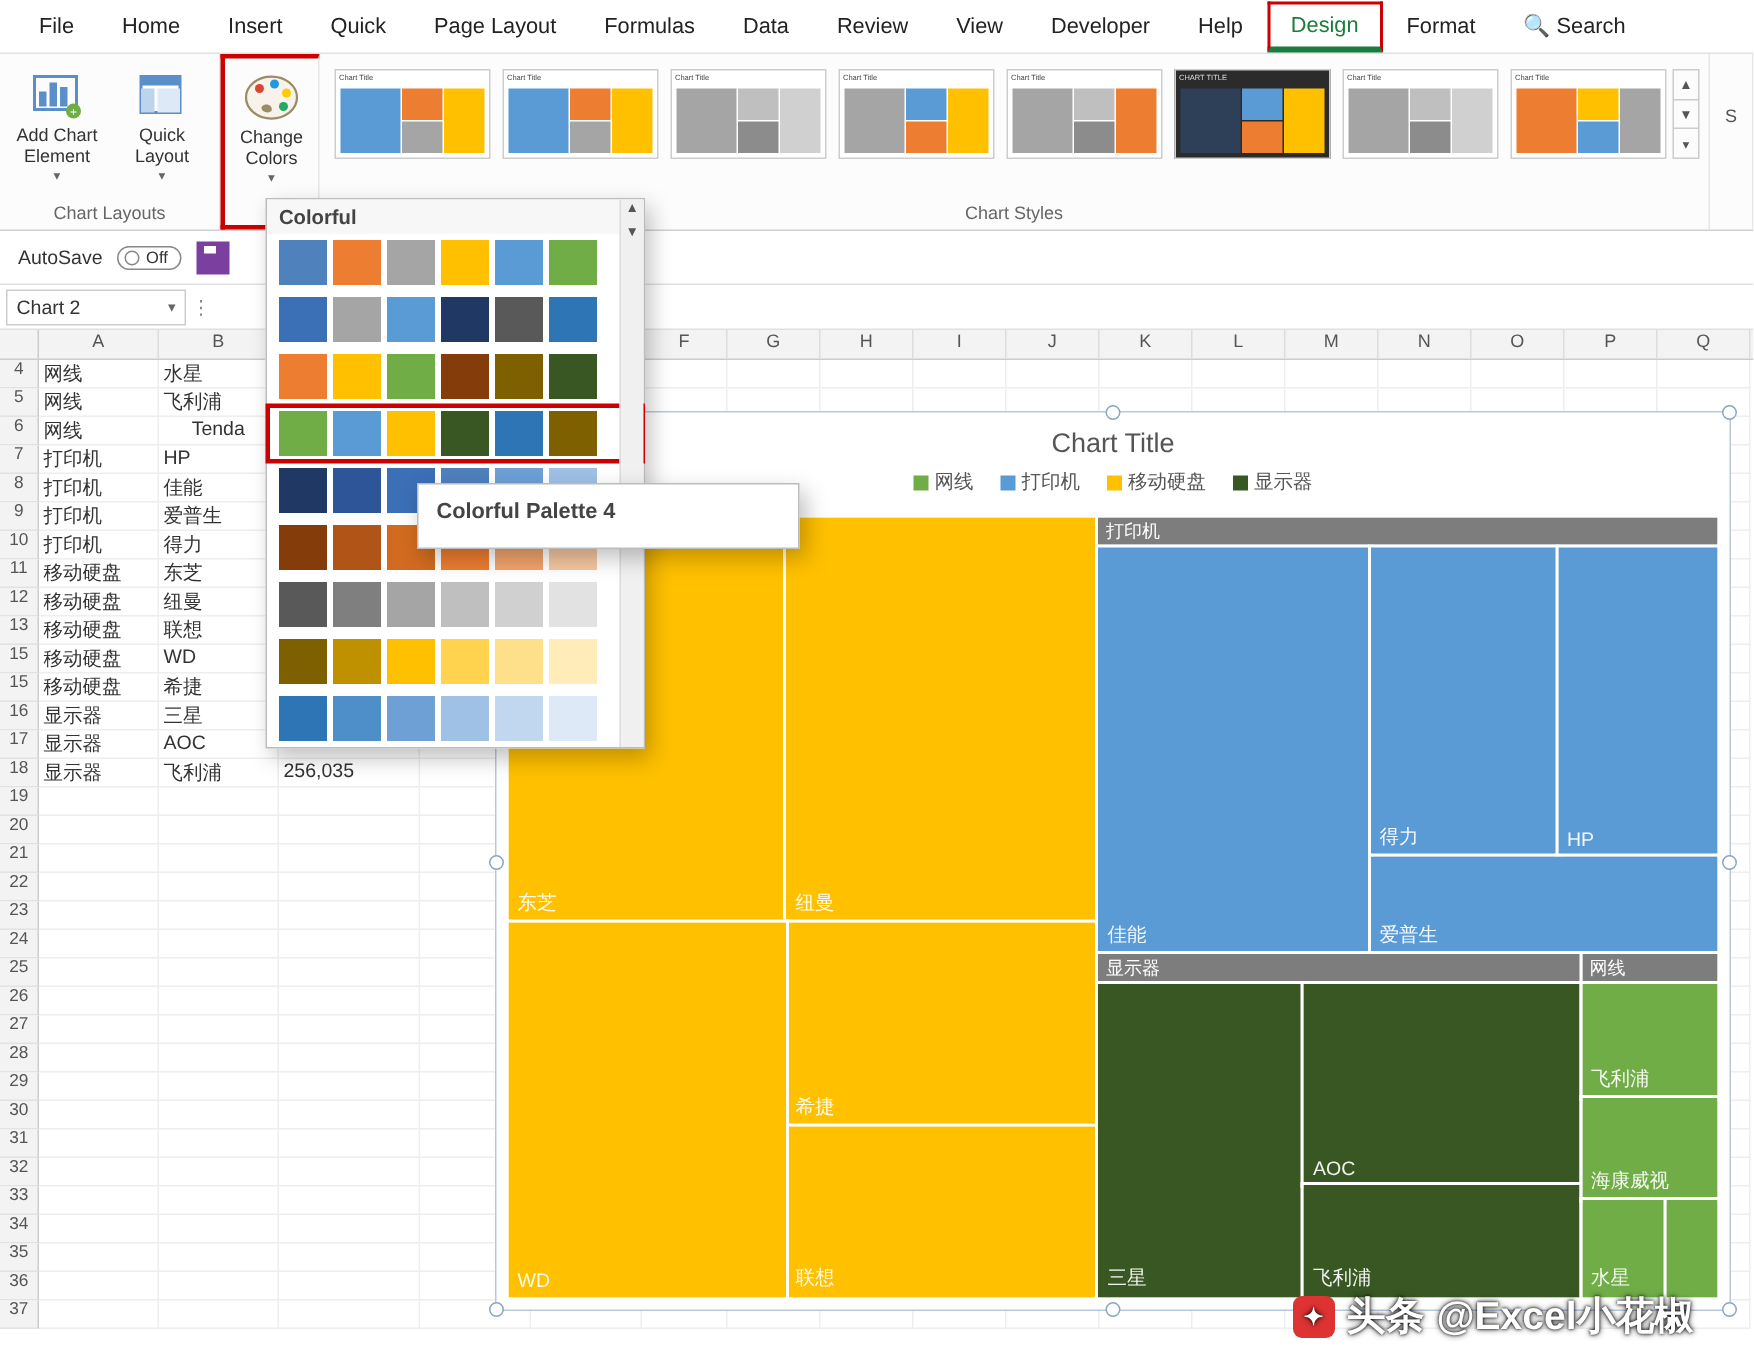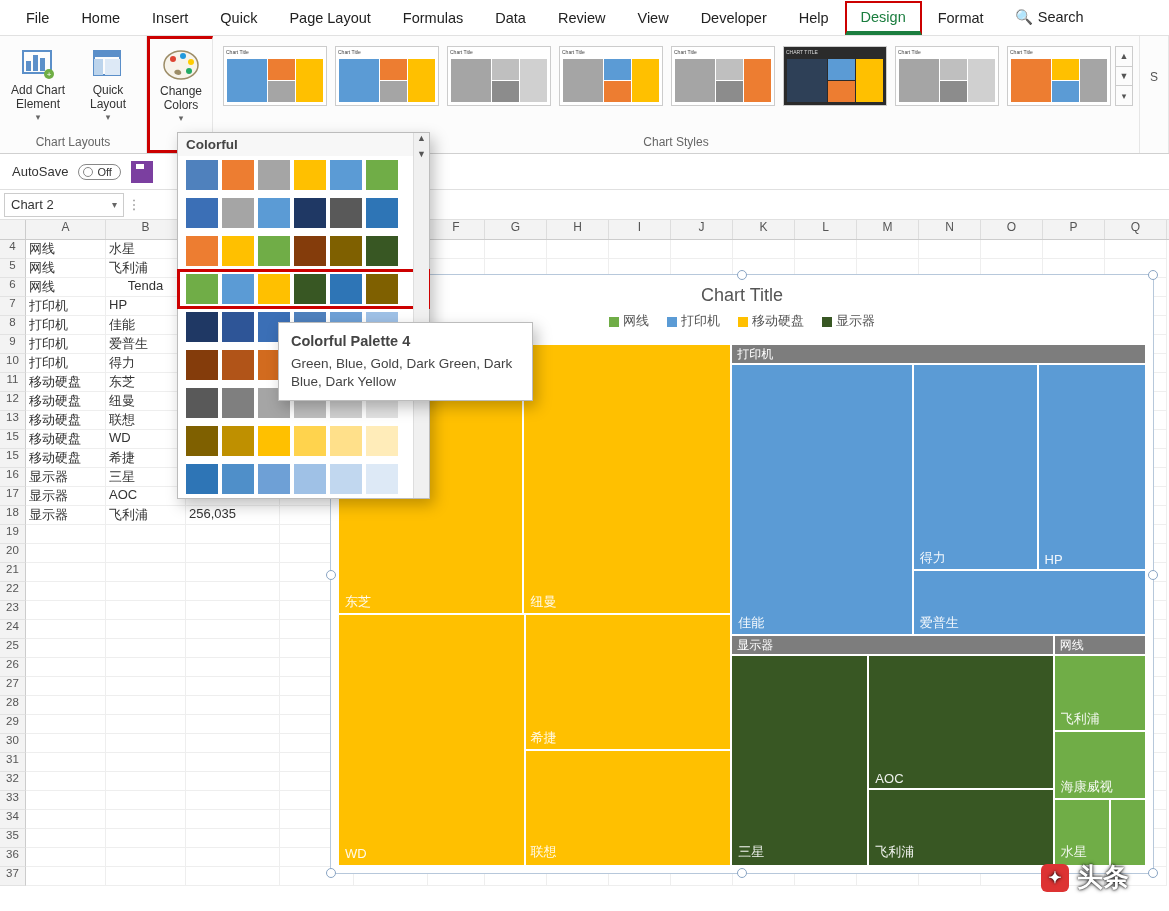--- a/index.html
+++ b/index.html
@@ -1139,19 +1139,19 @@
     </div>
   <div class="pal-scroll">
     <div class="up">▲</div>
     <div style="flex:1"></div>
     <div class="dn">▼</div>
   </div>
 </div>
 
 <div class="tooltip">
   <div class="tt-title">Colorful Palette 4</div>
-  <div class="tt-body">Green, Blue, Gold, Dark Green, Dark Blue, Dark Yellow</div>
 </div>
 
 <div class="watermark">
   <span class="wm-badge">✦</span>
   <span>头条</span>
+  <span>@Excel小花椒</span>
 </div>
 
 </body></html>

